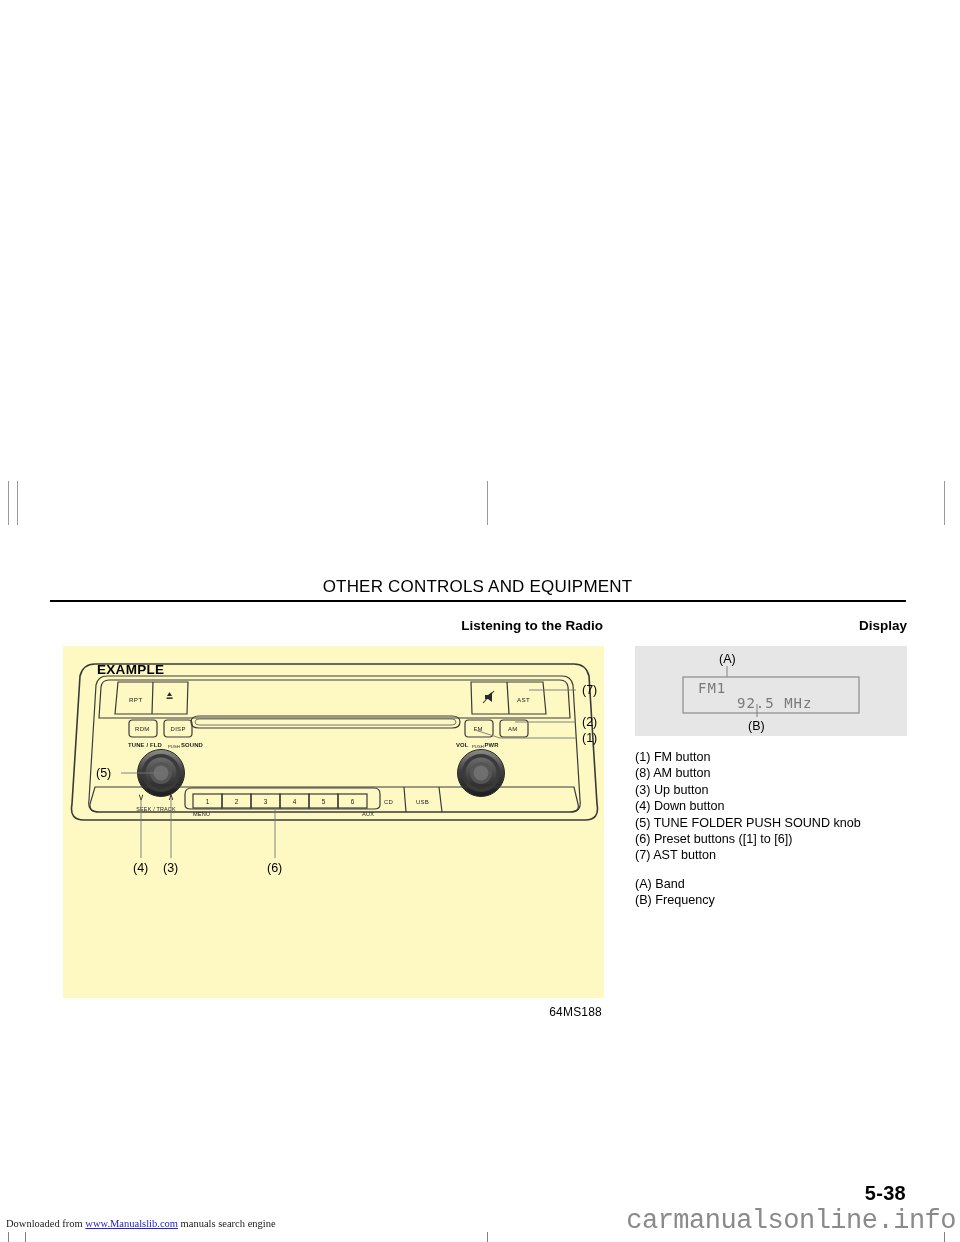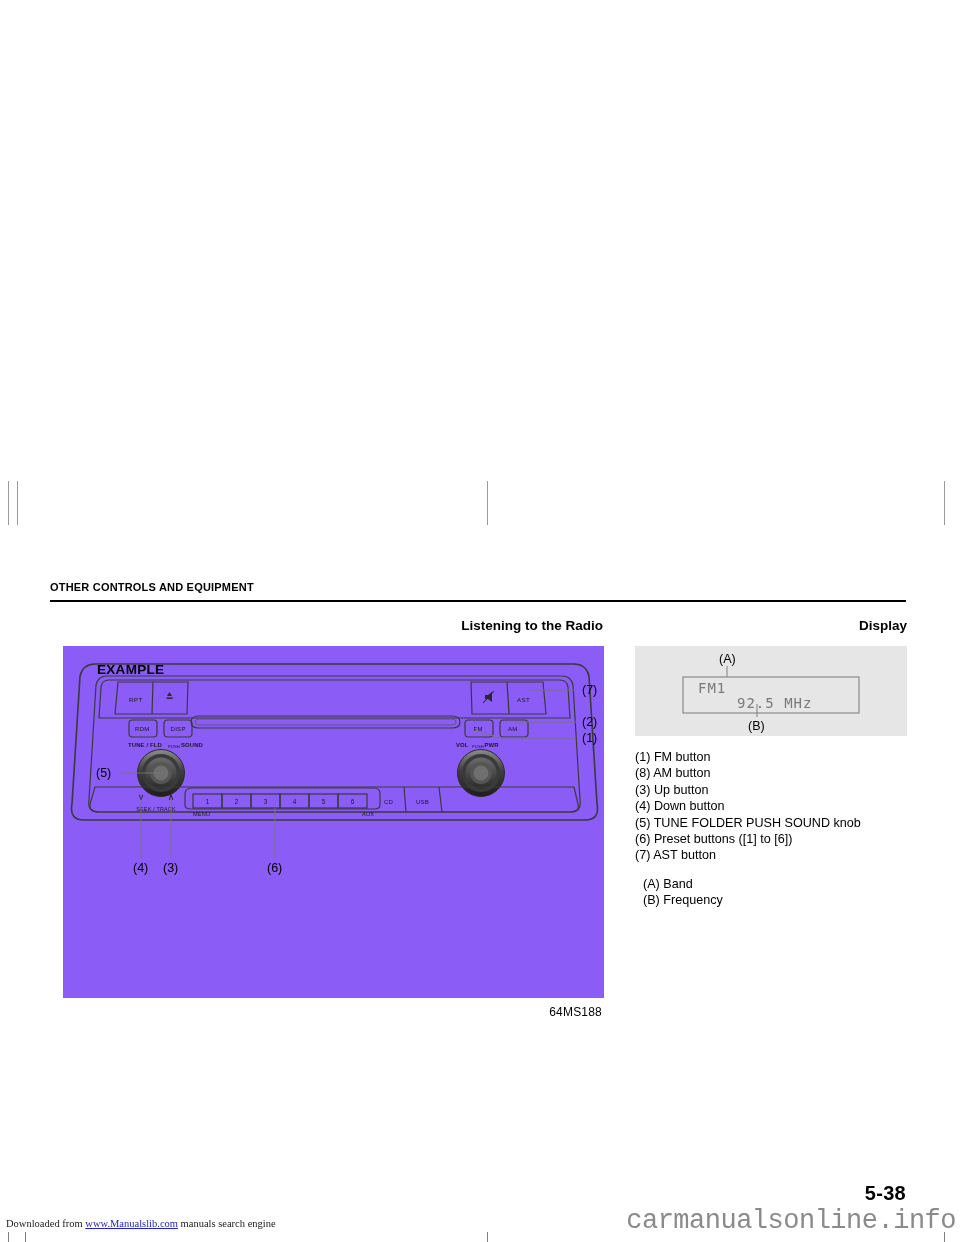--- a/index.html
+++ b/index.html
@@ -13,23 +13,23 @@
     -webkit-font-smoothing:antialiased;
   }
   .page{position:absolute;inset:0;}
 
   
   .cropmark{position:absolute;width:1px;background:#9a9a9a;}
 
   
   .head-wrap{position:absolute;left:50px;right:54px;top:578px;}
   .head-title{
-    text-align:left;
-    font-size:11px;
-    font-weight:bold;
+    text-align:center;
+    font-size:17px;
+    font-weight:normal;
     letter-spacing:.2px;
     line-height:18px;
     padding-right:1px;
   }
   .head-rule{
     margin-top:4px;
     height:0;
     border-top:2.2px solid #000;
   }
 
@@ -38,21 +38,21 @@
   .col-right{position:absolute;left:635px;top:617px;width:272px;}
 
   .sec-title{
     font-size:13.5px;font-weight:bold;line-height:17px;margin:0 0 12px 0;text-align:right;
   }
 
   
   .figbox{
     position:relative;
     width:541px;height:352px;
-    background:#8b5cf6;
+    background:#fef9c3;
     margin-left:9px;
   }
   .figbox .example-label{
     position:absolute;left:34px;top:16px;
     font-size:13.5px;font-weight:bold;letter-spacing:.3px;
   }
   .figsvg{position:absolute;left:0;top:0;width:541px;height:352px;}
   .figref{
     text-align:right;
     font-size:12px;
@@ -73,21 +73,21 @@
     font-size:14px;fill:#7a7a7a;letter-spacing:1px;
   }
   .cap-text{font-family:"Liberation Sans",sans-serif;font-size:12.5px;fill:#000;}
 
   
   .legend{margin-top:13px;}
   .legend li{
     list-style:none;font-size:12.6px;line-height:16.4px;white-space:nowrap;
   }
   .legend ul{margin:0;padding:0;}
-  .legend .grp2{margin-top:12px;margin-left:8px;}
+  .legend .grp2{margin-top:12px;}
 
   
   .pageno{
     position:absolute;right:54px;top:1182px;
     font-size:20px;font-weight:bold;letter-spacing:.3px;
   }
   .dl-note{
     position:absolute;left:6px;top:1218px;
     font-family:"Liberation Serif",serif;
     font-size:10.5px;color:#1a1a1a;white-space:nowrap;

